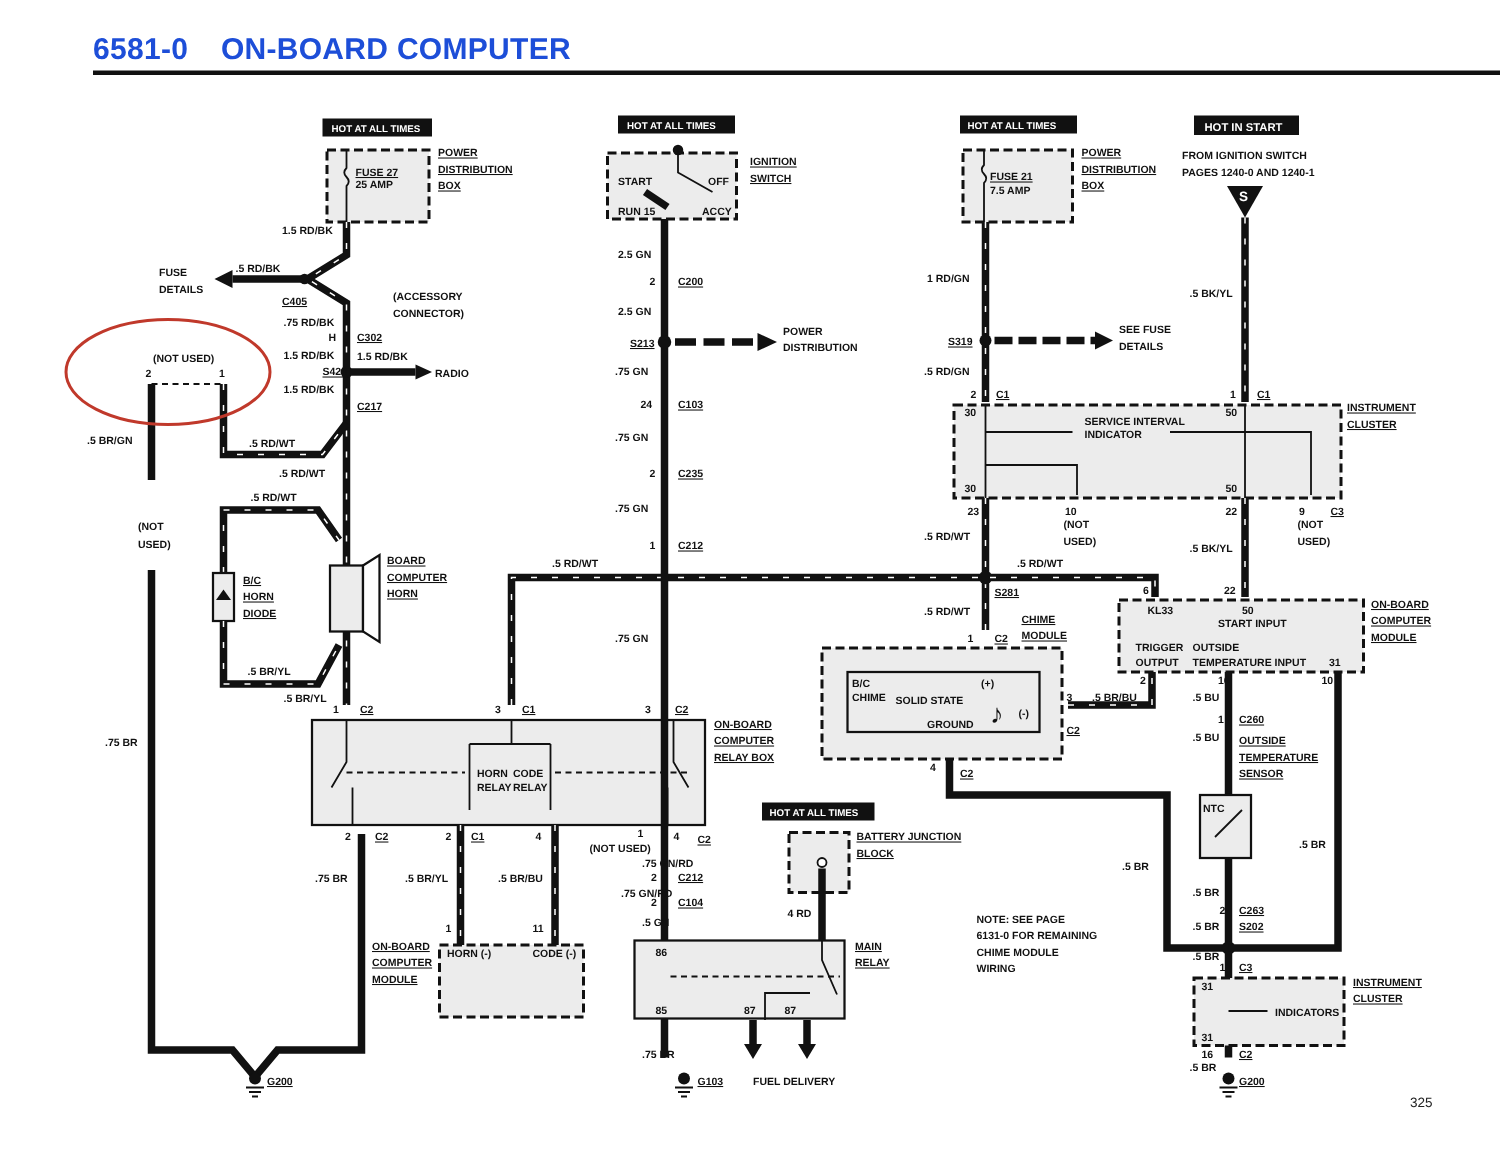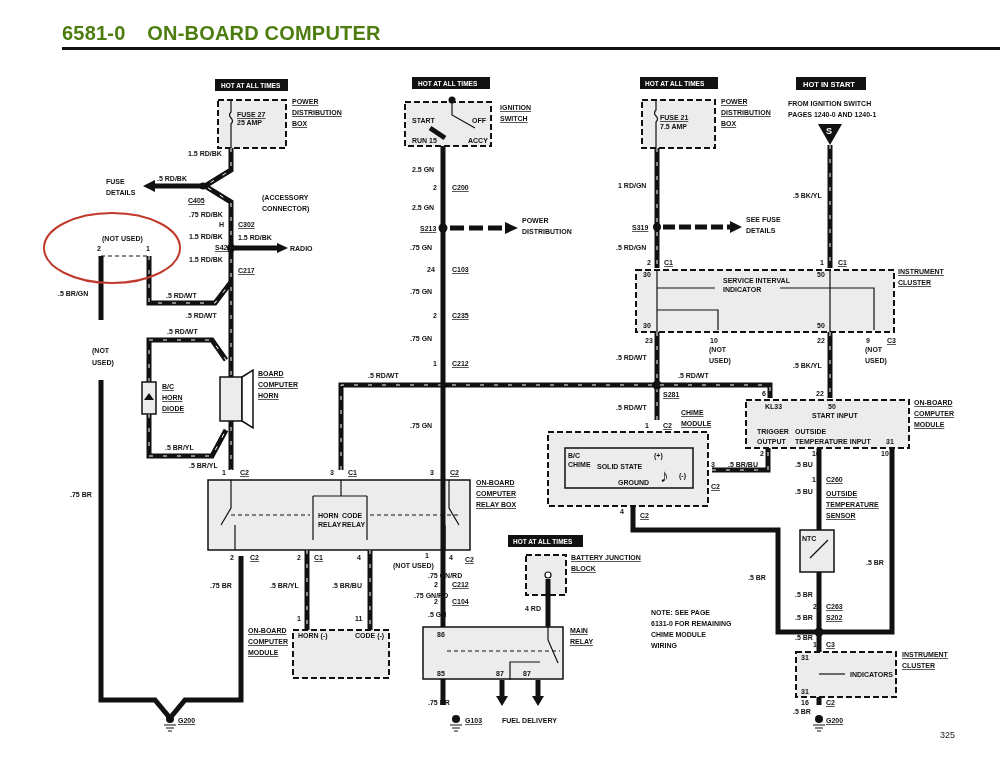--- a/index.html
+++ b/index.html
@@ -1,17 +1,17 @@
 <!DOCTYPE html>
 <html><head>
 <meta charset="utf-8">
 <style>
   html, body { margin: 0; padding: 0; background: #ffffff; }
   body { width: 1000px; height: 778px; position: relative; overflow: hidden; font-family: "Liberation Sans", sans-serif; }
-  #title { position: absolute; left: 62px; top: 22px; font-size: 20px; font-weight: bold; color: #4d7c0f; letter-spacing: 0.2px; }
+  #title { position: absolute; left: 62px; top: 22px; font-size: 20px; font-weight: bold; color: #1d4ed8; letter-spacing: 0.2px; }
   #title .num { margin-right: 16px; }
   #title-rule { position: absolute; left: 62px; top: 47px; width: 938px; height: 3px; background: #111; }
   #page-number { position: absolute; left: 940px; top: 730px; font-size: 9px; color: #222; }
   svg#diagram { position: absolute; left: 0; top: 0; }
   svg text { font-family: "Liberation Sans", sans-serif; font-weight: bold; font-size: 7px; fill: #111; }
   svg text.u { text-decoration: underline; }
   .wire { stroke: #111; stroke-width: 5; fill: none; stroke-linejoin: miter; }
   .wire-stripe { stroke: #fff; stroke-width: 1; fill: none; stroke-dasharray: 4 10; }
   .thin { stroke: #111; stroke-width: 1.2; fill: none; }
   .dash { stroke: #111; stroke-width: 1.2; fill: none; stroke-dasharray: 4 3; }

